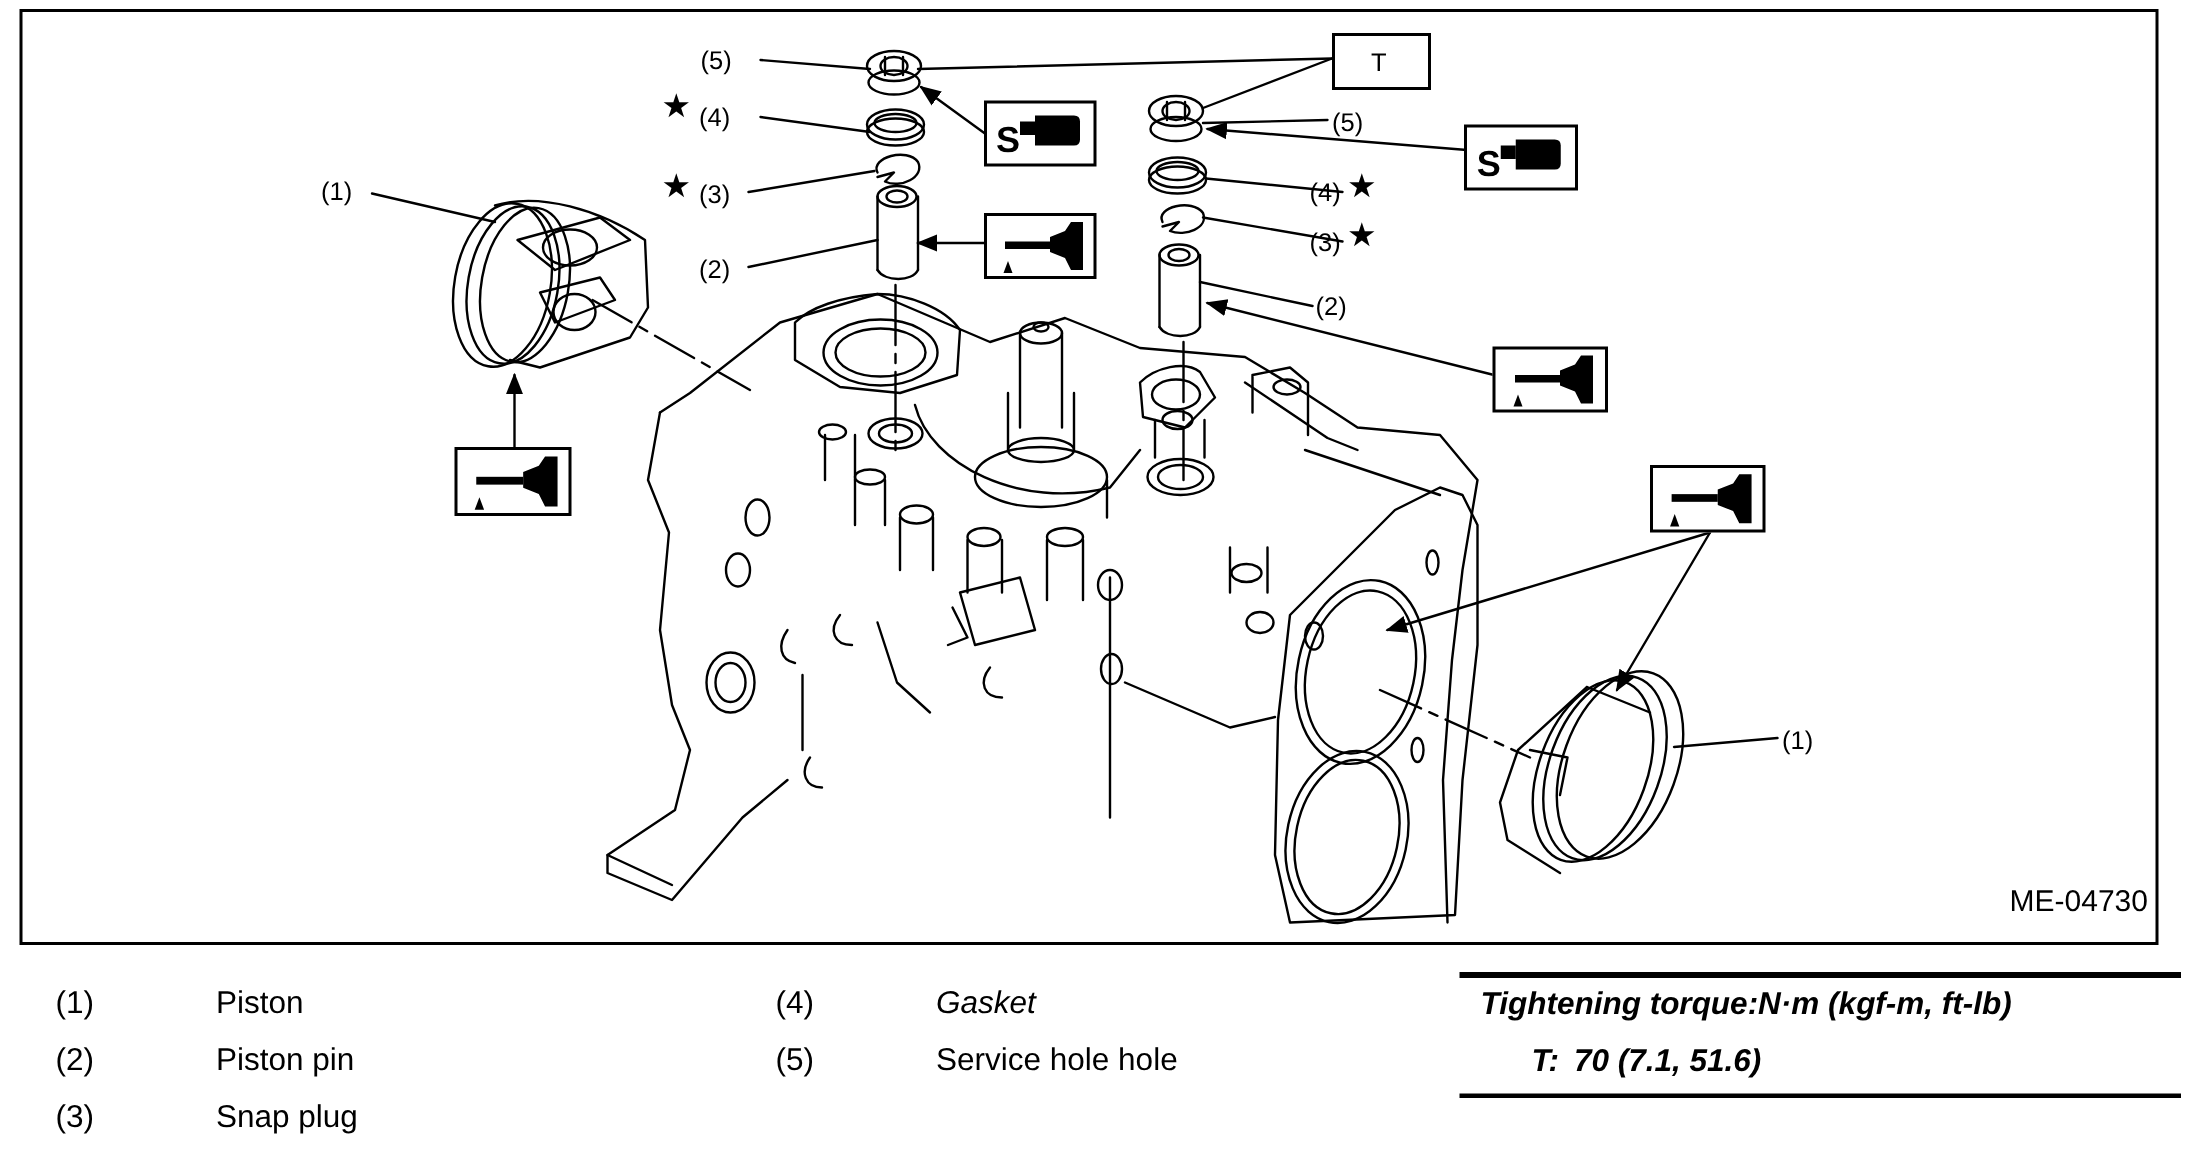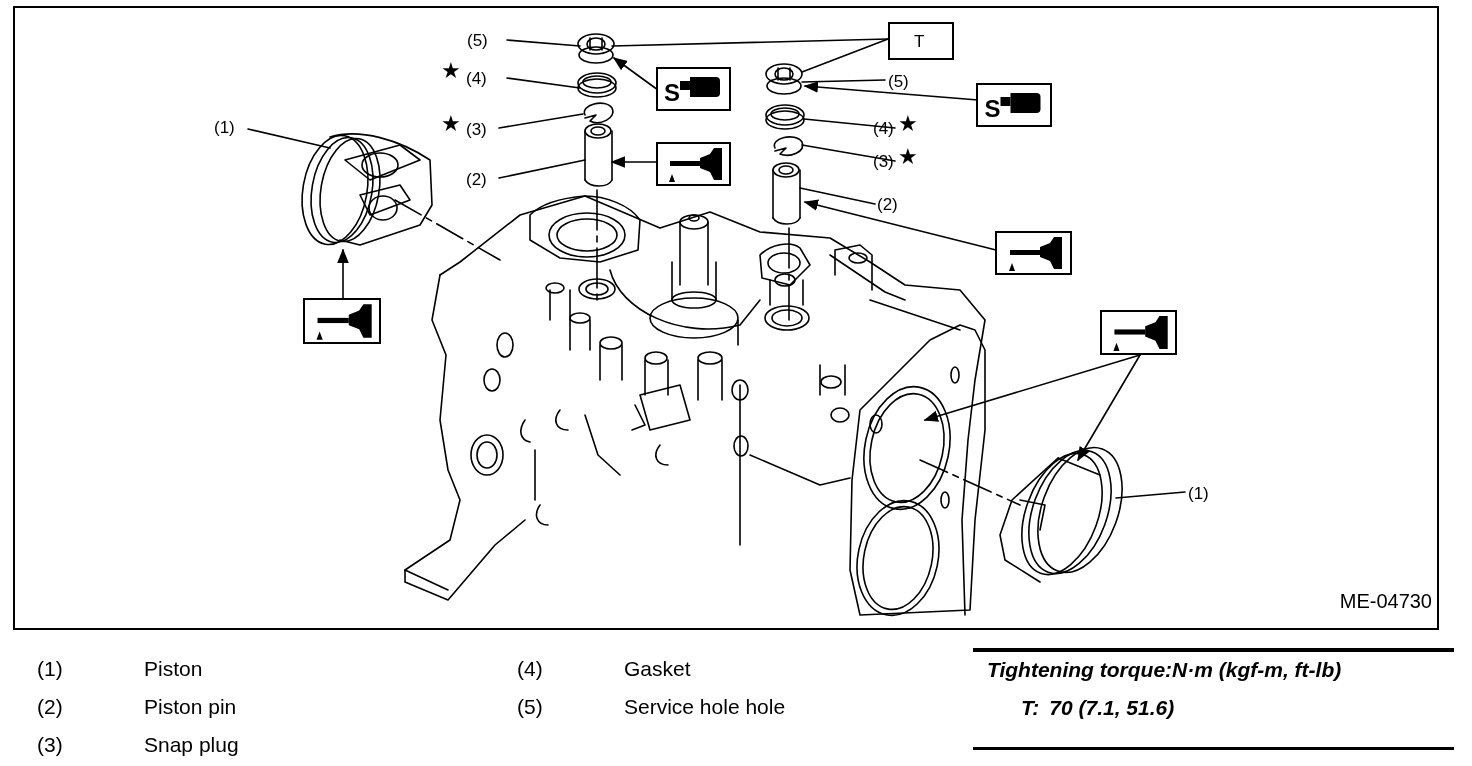--- a/index.html
+++ b/index.html
@@ -7,21 +7,21 @@
          font-family: "Liberation Sans", sans-serif; color: #000; }
   #frame { position: absolute; left: 13px; top: 6px; width: 1426px; height: 624px;
            border: 2px solid #000; box-sizing: border-box; background: #fff; }
   #art { position: absolute; left: 0; top: 0; width: 1472px; height: 640px; }
   .lbl { position: absolute; font-size: 17px; line-height: 17px; white-space: nowrap; }
   .tbox { position: absolute; border: 2px solid #000; background: #fff; box-sizing: border-box; }
   #fig-id { position: absolute; right: 40px; top: 590px; font-size: 20px; }
   .legend-row { position: absolute; font-size: 21px; line-height: 24px; white-space: nowrap; }
   .legend-num { position: absolute; }
   .legend-txt { position: absolute; margin-left: 41px; }
-  #torque { position: absolute; left: 973px; top: 648px; width: 481px; height: 102px;
+  #torque { position: absolute; left: 973px; top: 648px; width: 481px; height: 84px;
             border-top: 4px solid #000; border-bottom: 3px solid #000; box-sizing: border-box; }
   #torque .t1 { position: absolute; left: 14px; top: 6px; font-size: 21px; font-weight: bold; font-style: italic; }
   #torque .t2 { position: absolute; left: 48px; top: 44px; font-size: 21px; font-weight: bold; font-style: italic; }
   #torque .t2 .val { margin-left: 10px; }
 </style>
 </head>
 <body>
 
 <div id="frame"></div>
 
@@ -260,21 +260,21 @@
   <div class="legend-row" style="left:37px;top:695px;">
     <span class="legend-num" style="left:0;">(2)</span>
     <span class="legend-txt" style="left:66px;text-align:right;">Piston pin</span>
   </div>
   <div class="legend-row" style="left:37px;top:733px;">
     <span class="legend-num" style="left:0;">(3)</span>
     <span class="legend-txt" style="left:66px;">Snap plug</span>
   </div>
   <div class="legend-row" style="left:517px;top:657px;">
     <span class="legend-num" style="left:0;">(4)</span>
-    <span class="legend-txt" style="left:66px;">Gasket</span>
+    <span class="legend-txt" style="left:66px;font-style:italic;">Gasket</span>
   </div>
   <div class="legend-row" style="left:517px;top:695px;">
     <span class="legend-num" style="left:0;">(5)</span>
     <span class="legend-txt" style="left:66px;">Service hole hole</span>
   </div>
 </div>
 
 <div id="torque">
   <div class="t1">Tightening torque:N·m (kgf-m, ft-lb)</div>
   <div class="t2">

